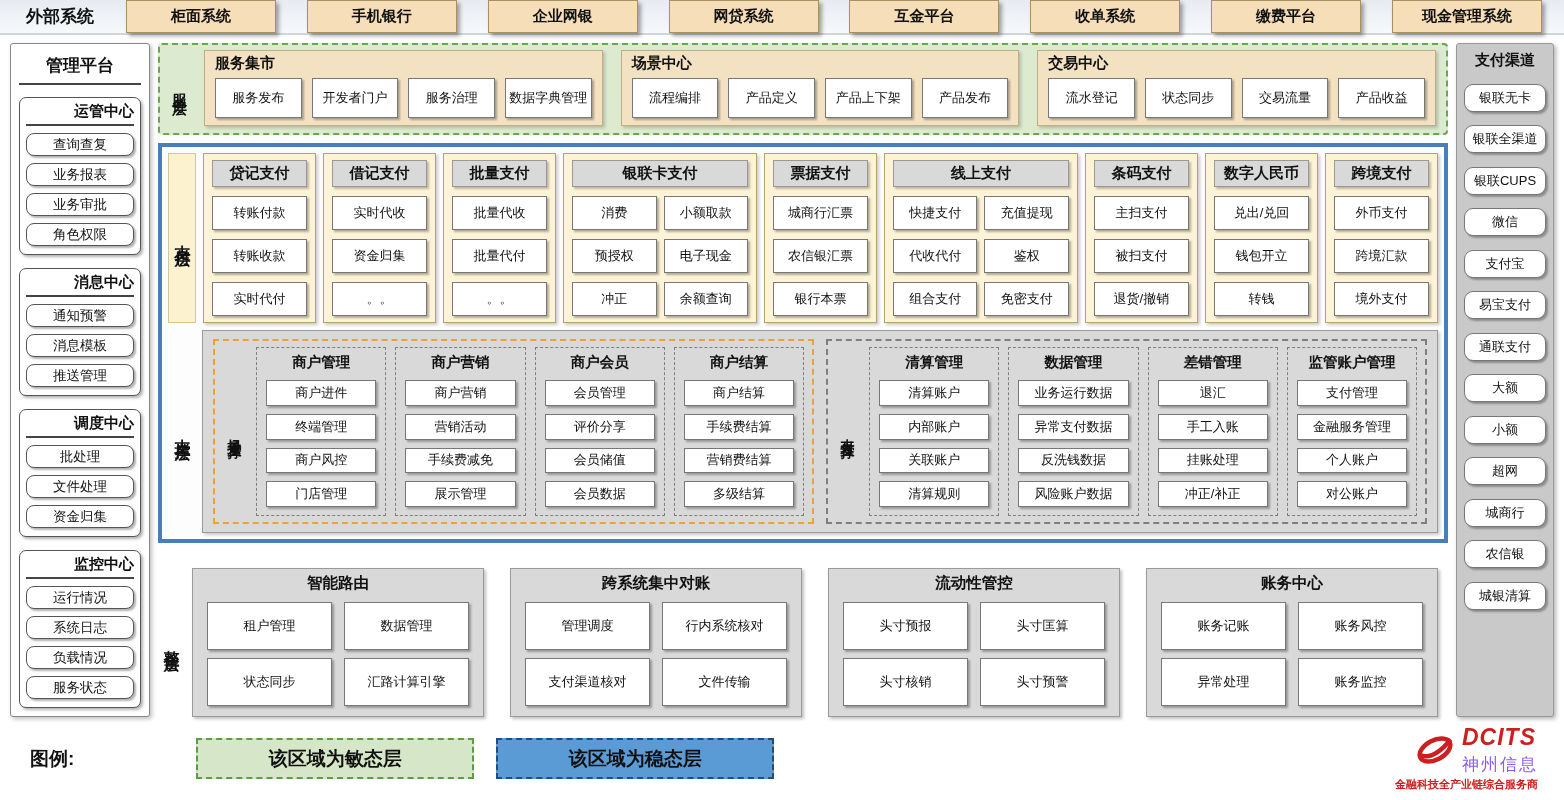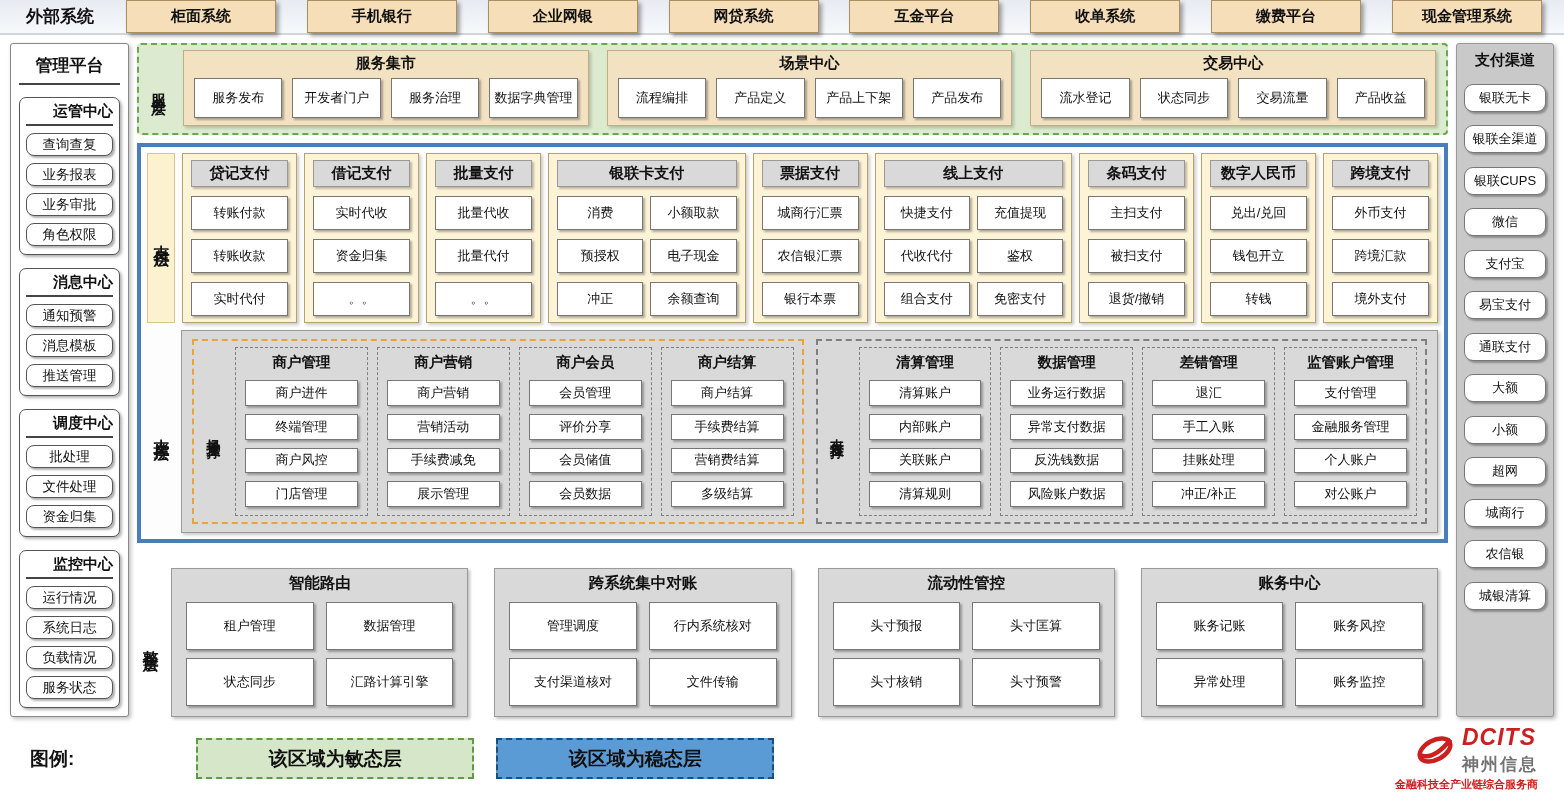--- a/index.html
+++ b/index.html
@@ -26,21 +26,21 @@
     box-shadow: 3px 3px 4px rgba(0,0,0,.35);
     display: flex; align-items: center; justify-content: center;
     font-size: 15px; font-weight: bold; white-space: nowrap;
   }
 
   
   .main { flex: 1; display: flex; gap: 8px; padding: 8px 10px 6px 10px; }
 
   
   .left-sidebar {
-    width: 119px; display: flex; flex-direction: column; gap: 12px;
+    width: 140px; display: flex; flex-direction: column; gap: 12px;
     border: 1px solid #888; border-radius: 3px; background: #fff;
     box-shadow: 2px 2px 4px rgba(0,0,0,.25);
     padding: 6px 8px 8px 8px;
   }
   .sidebar-title {
     text-align: center; font-size: 17px; font-weight: bold;
     padding: 4px 0 6px 0; border-bottom: 2px solid #444;
   }
   .mgmt-groups { flex: 1; display: flex; flex-direction: column; gap: 13px; }
   .mgmt-group {
@@ -76,21 +76,21 @@
     background: #dcead0; display: flex; align-items: stretch;
     padding: 5px 10px 7px 6px; gap: 12px;
   }
   .service-label { width: 26px; font-size: 15px; }
   .service-sections { flex: 1; display: flex; gap: 18px; }
   .service-section {
     flex: 1; background: #f3e2c2; border: 1px solid #c3ad85;
     box-shadow: 2px 2px 3px rgba(0,0,0,.2);
     padding: 3px 10px 7px 10px; display: flex; flex-direction: column; gap: 5px;
   }
-  .service-section-title { text-align: center; font-size: 15px; font-weight: bold; }
+  .service-section-title { text-align: left; font-size: 15px; font-weight: bold; }
   .service-btn-row { flex: 1; display: flex; gap: 10px; align-items: stretch; }
   .btn {
     background: #fff; border: 1px solid #777;
     box-shadow: 2px 2px 2px rgba(0,0,0,.3);
     display: flex; align-items: center; justify-content: center;
     font-size: 13px; text-align: center; white-space: nowrap;
   }
   .service-btn { flex: 1; min-height: 24px; }
 
   
@@ -169,21 +169,21 @@
   }
   .legend-agile { background: #d6e6c8; border: 2.5px dashed #5f9c41; margin-left: 100px; }
   .legend-stable { background: #5b9bd5; border: 2.5px dashed #1f4e79; }
   .bottom-spacer { flex: 1; }
 
   
   .logo { display: flex; flex-direction: column; align-items: flex-end; gap: 1px; }
   .logo-top { display: flex; align-items: center; gap: 6px; }
   .logo-text { display: flex; flex-direction: column; line-height: 1.05; }
   .logo-brand { color: #cc1f1f; font-weight: bold; font-style: italic; font-size: 23px; letter-spacing: 1px; }
-  .logo-name { color: #737373; font-weight: bold; font-size: 17px; letter-spacing: 2px; margin-top: 7px; }
+  .logo-name { color: #8b5cf6; font-weight: normal; font-size: 17px; letter-spacing: 2px; margin-top: 7px; }
   .logo-tagline { color: #cc1f1f; font-size: 11px; font-weight: bold; margin-top: 2px; white-space: nowrap; }
 </style>
 </head>
 <body>
 
 <div class="page">
 
   <div class="top-row">
     <div class="top-title">外部系统</div>
     <div class="top-boxes">

